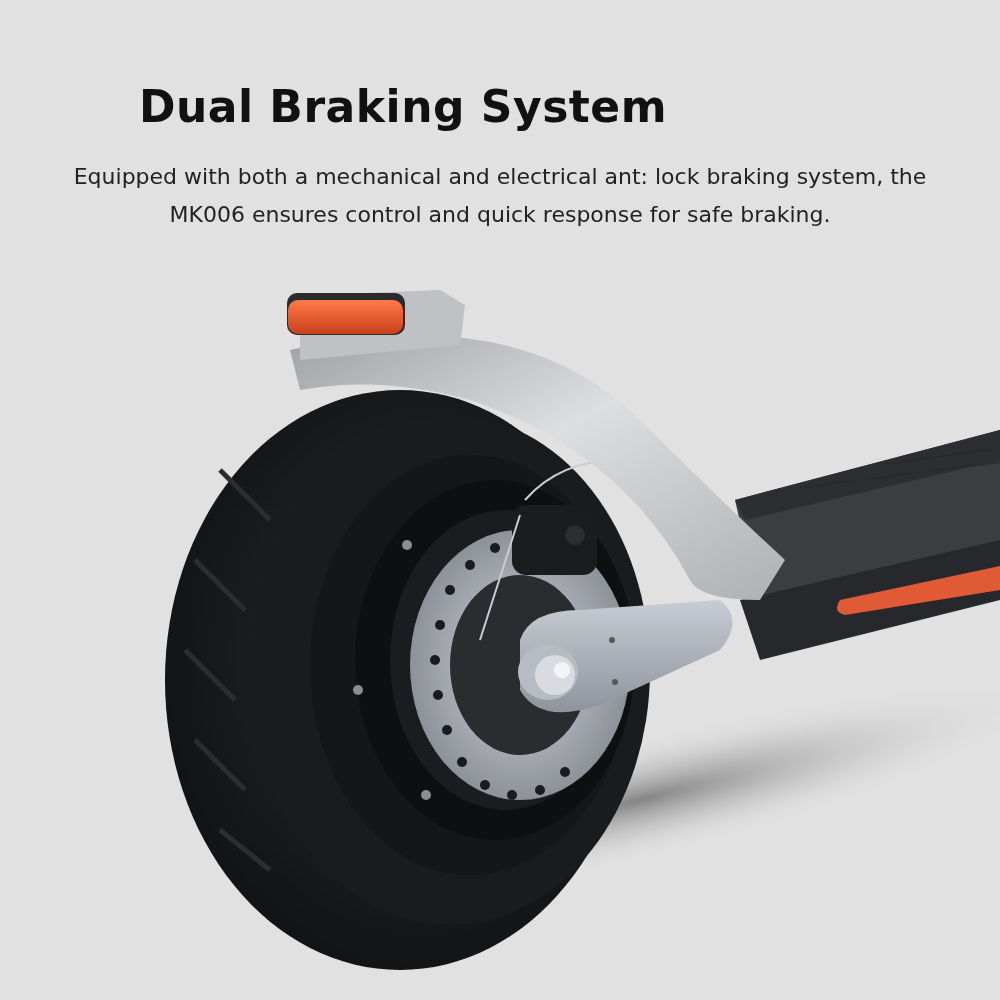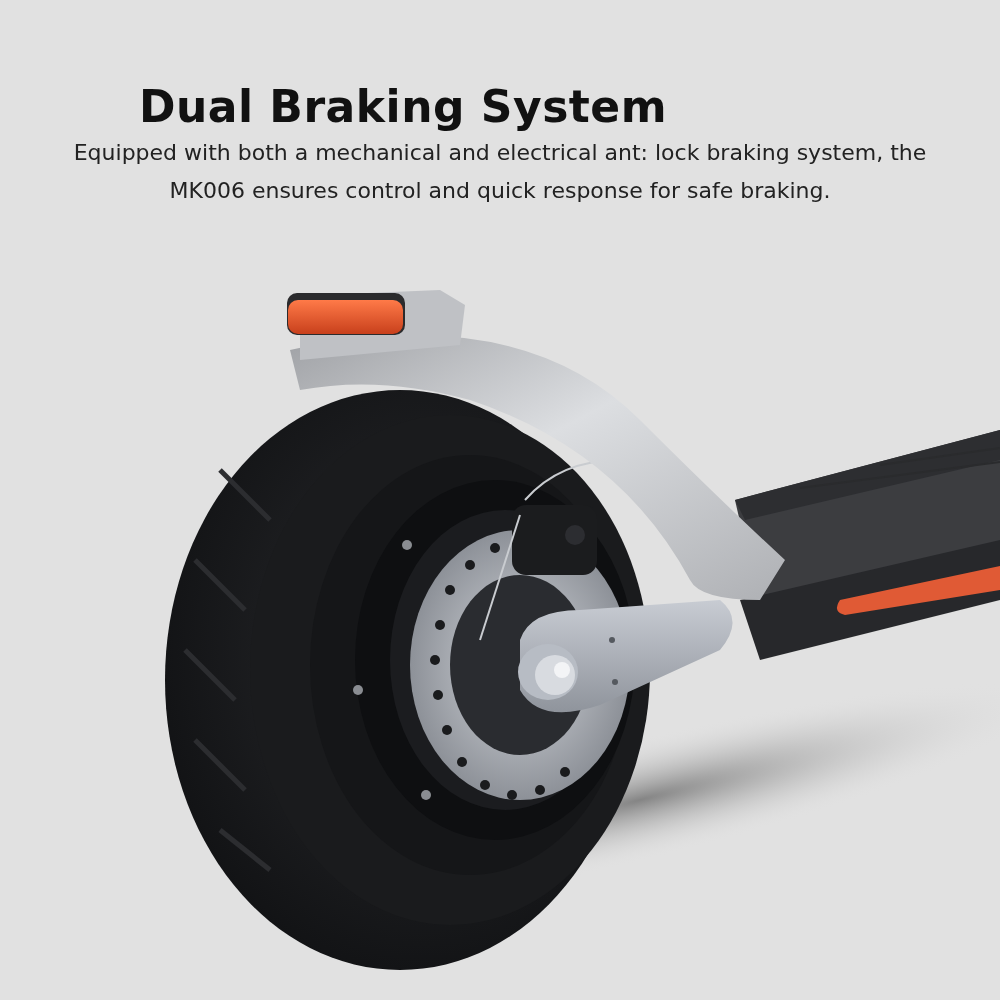--- a/index.html
+++ b/index.html
@@ -8,21 +8,21 @@
     background: #e1e1e1;
     font-family: "DejaVu Sans", sans-serif;
     position: relative;
   }
   .title {
     position: absolute; top: 52px; left: 0; width: 806px;
     text-align: center; font-size: 44px; font-weight: bold;
     color: #111; letter-spacing: 0.5px;
   }
   .subtitle {
-    position: absolute; top: 112px; left: 60px; width: 880px;
+    position: absolute; top: 136px; left: 60px; width: 880px;
     text-align: center; font-size: 22px; line-height: 38px;
     color: #222; font-family: "DejaVu Sans", sans-serif;
   }
   .product {
     position: absolute; left: 0; top: 0; width: 1000px; height: 1000px;
   }
 </style>
 </head>
 <body>
 

